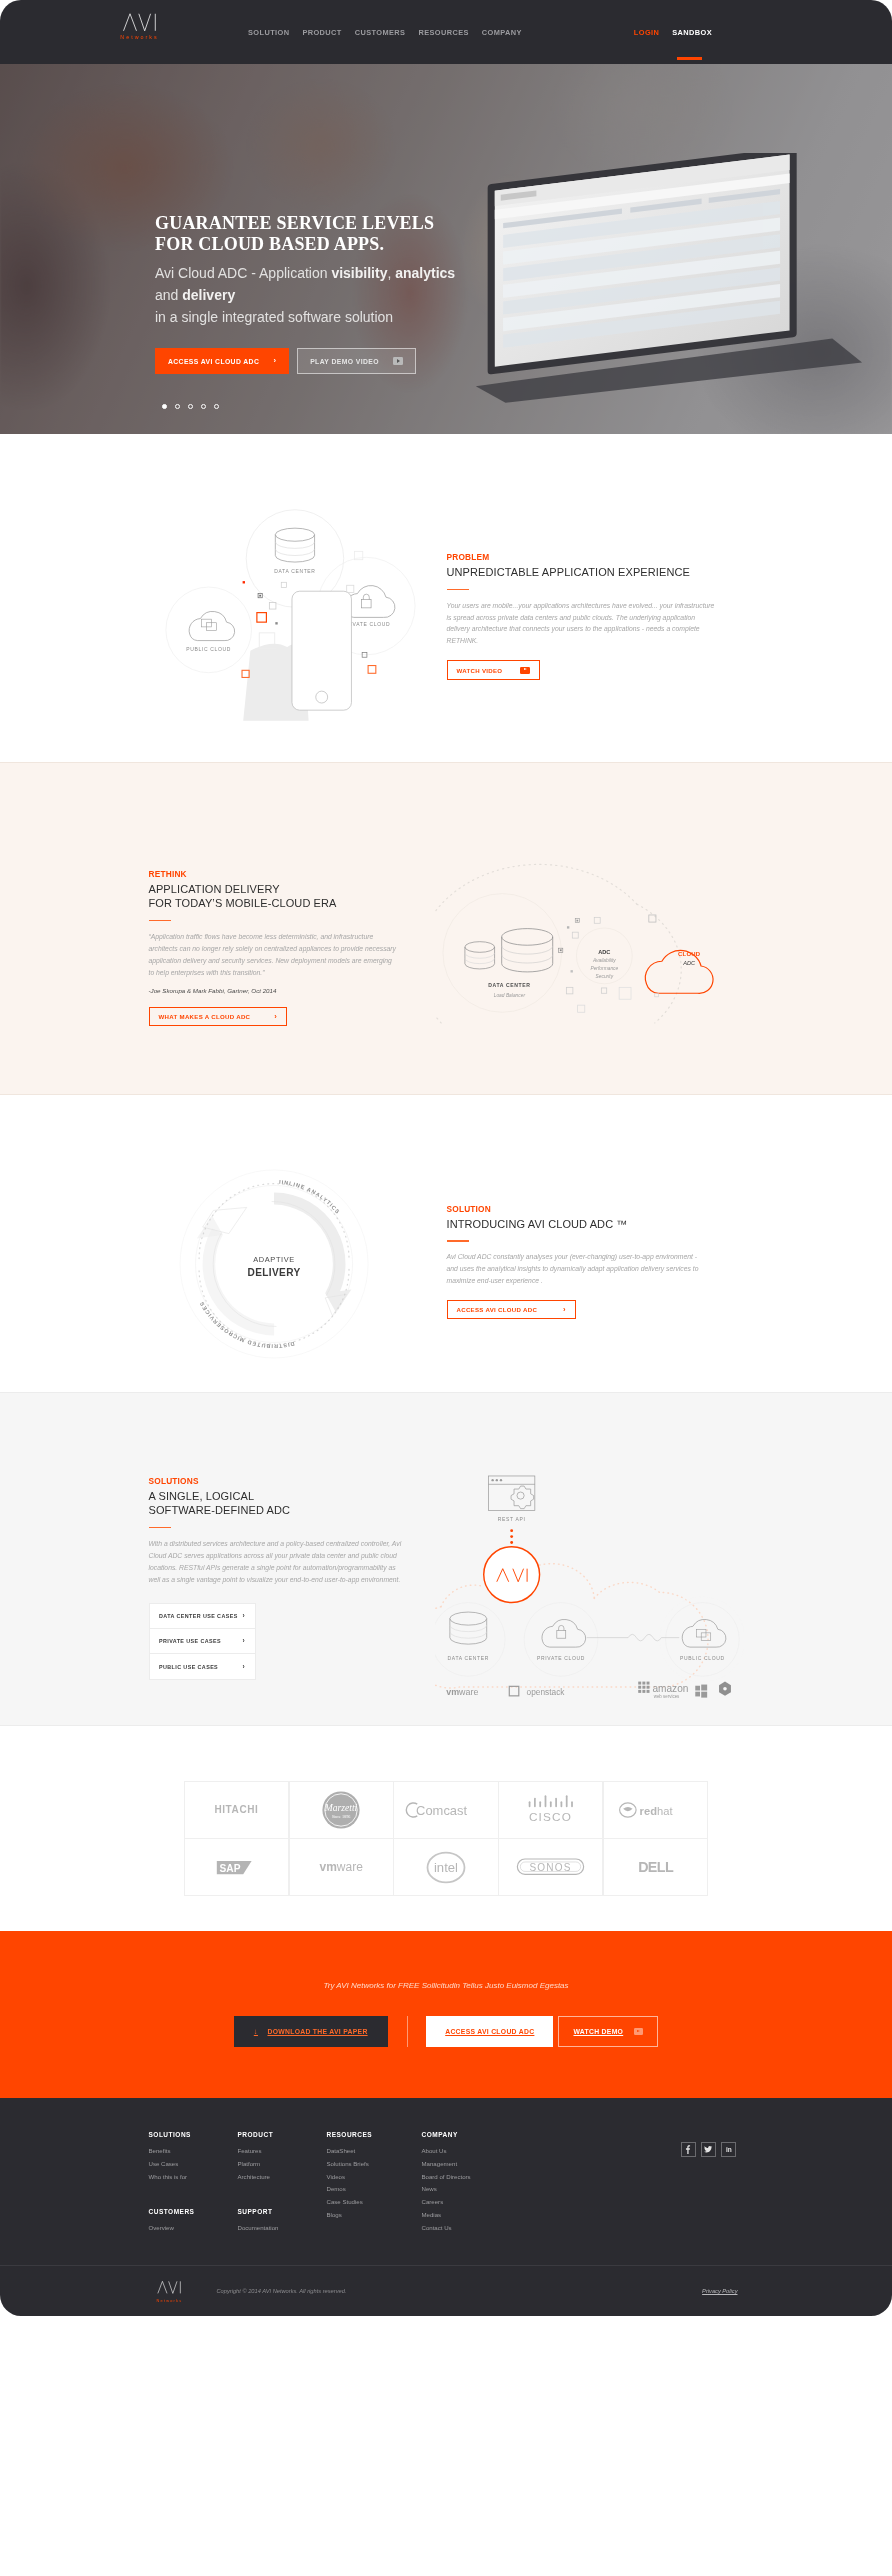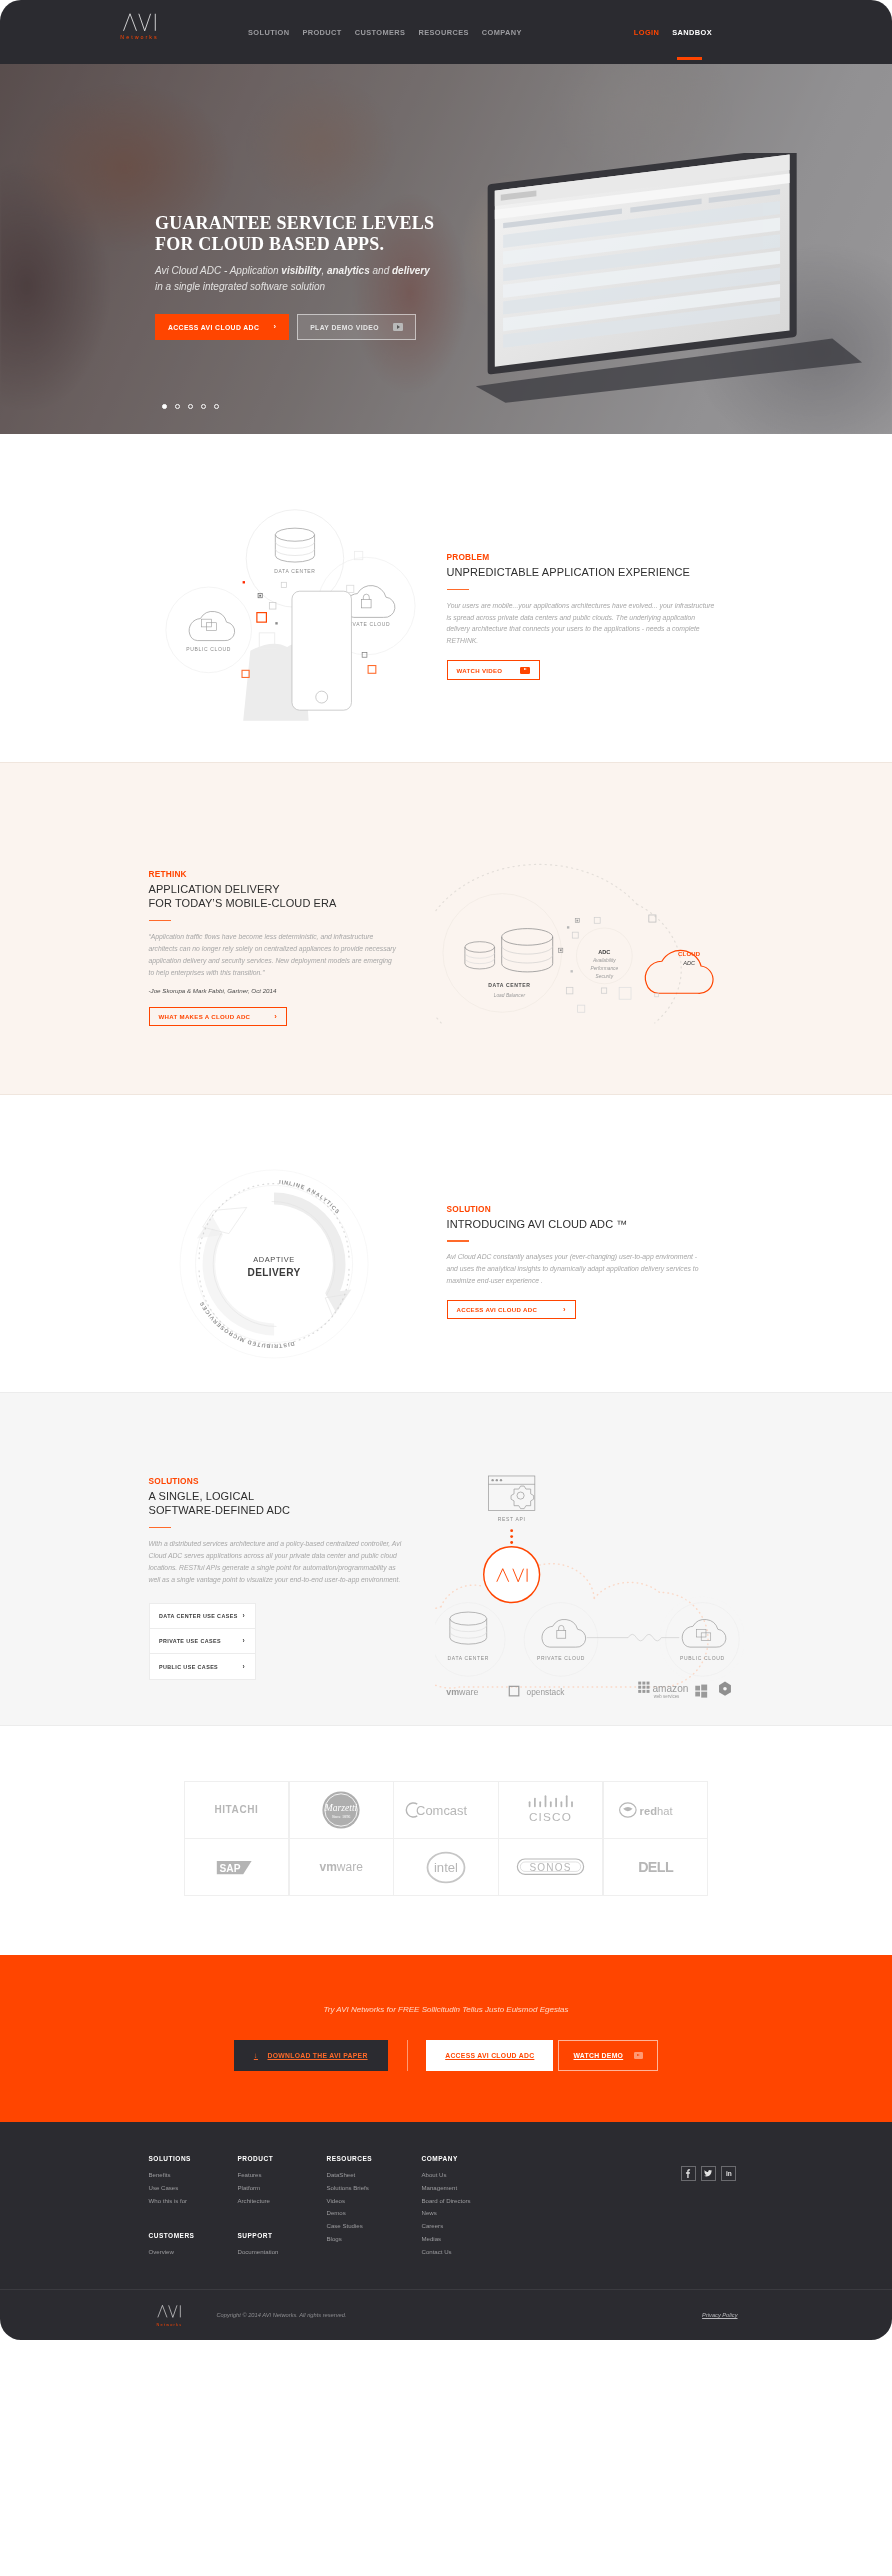--- a/index.html
+++ b/index.html
@@ -51,21 +51,21 @@
   }
   .hero-overlay { position: absolute; inset: 0; background: rgba(60,58,62,0.42); }
   .hero-laptop {
     position: absolute; right: 24px; top: 89px; width: 416px; height: 250px;
   }
   .hero-content { position: absolute; left: 155px; top: 149px; width: 309px; z-index: 5; }
   .hero-h1 {
     color: #fff; font-size: 18px; line-height: 1.18; font-weight: 800; letter-spacing: 0.2px;
     font-family: Liberation Serif, serif;
   }
-  .hero-sub { color: #e2e1e0; font-size: 10px; font-style: italic; line-height: 1.55; margin-top: 7.7px; font-weight: 400; }
+  .hero-sub { color: #e2e1e0; font-size: 14px; line-height: 1.55; margin-top: 7.7px; font-weight: 400; }
   .hero-sub b { font-weight: 700; color: #f2f1f0; }
   .hero-btns { display: flex; gap: 7.7px; margin-top: 20px; }
   .btn {
     display: inline-flex; align-items: center; justify-content: center; gap: 14.3px;
     font-size: 6.8px; font-weight: 700; letter-spacing: 0.4px; cursor: pointer;
     text-decoration: none; white-space: nowrap;
   }
   .btn-orange { background: #ff4500; color: #fff; padding: 0 13px; height: 26px; border: none; }
   .btn-ghost { background: rgba(255,255,255,.10); color: #e6e6e6; border: 0.6px solid rgba(255,255,255,.55); padding: 0 12px; height: 26px; }
   .play-box { display: inline-block; width: 10px; height: 7.7px; background: #b9b9b9; border-radius: 1.2px; position: relative; }
@@ -105,21 +105,21 @@
   .uc-list { width: 107px; margin-top: 18px; border: 0.6px solid #ececec; background: #fff; }
   .uc-item {
     height: 25px; display: flex; align-items: center; justify-content: space-between;
     padding: 0 9.5px; border-bottom: 0.6px solid #ececec; cursor: pointer;
     font-size: 5.4px; font-weight: 700; letter-spacing: 0.4px; color: #3a3a3a;
   }
   .uc-item:last-child { border-bottom: none; }
   .uc-item .chev { color: #3a3a3a; font-size: 6.5px; }
 
   
-  .logos-sec { background: #fff; padding: 55px 0 59px; }
+  .logos-sec { background: #fff; padding: 55px 0 35px; }
   .logo-grid { width: 524px; margin: 0 auto; display: grid; grid-template-columns: repeat(5, 1fr); }
   .logo-cell {
     height: 58px; border: 0.6px solid #efefef; display: flex; align-items: center; justify-content: center;
     margin: -0.3px; background: #fff;
   }
   .logo-cell svg, .logo-cell .txtlogo { opacity: .95; }
   .txtlogo { color: #b3b3b3; font-weight: 700; }
 
   
   .cta { background: #ff4500; padding: 44px 0 51px; text-align: center; }

